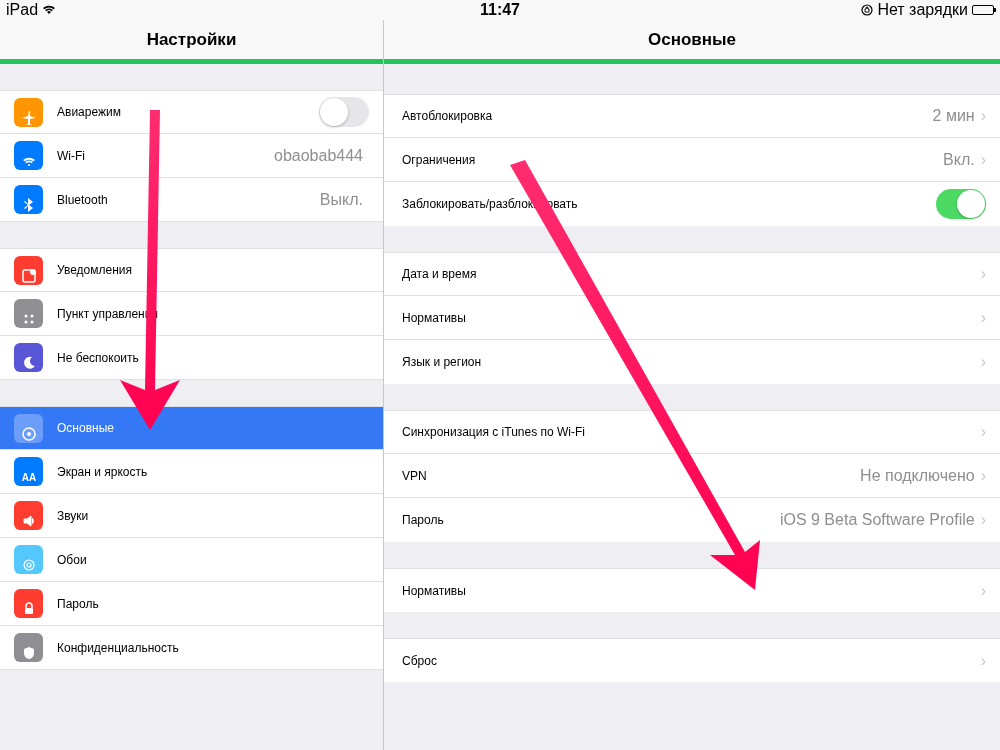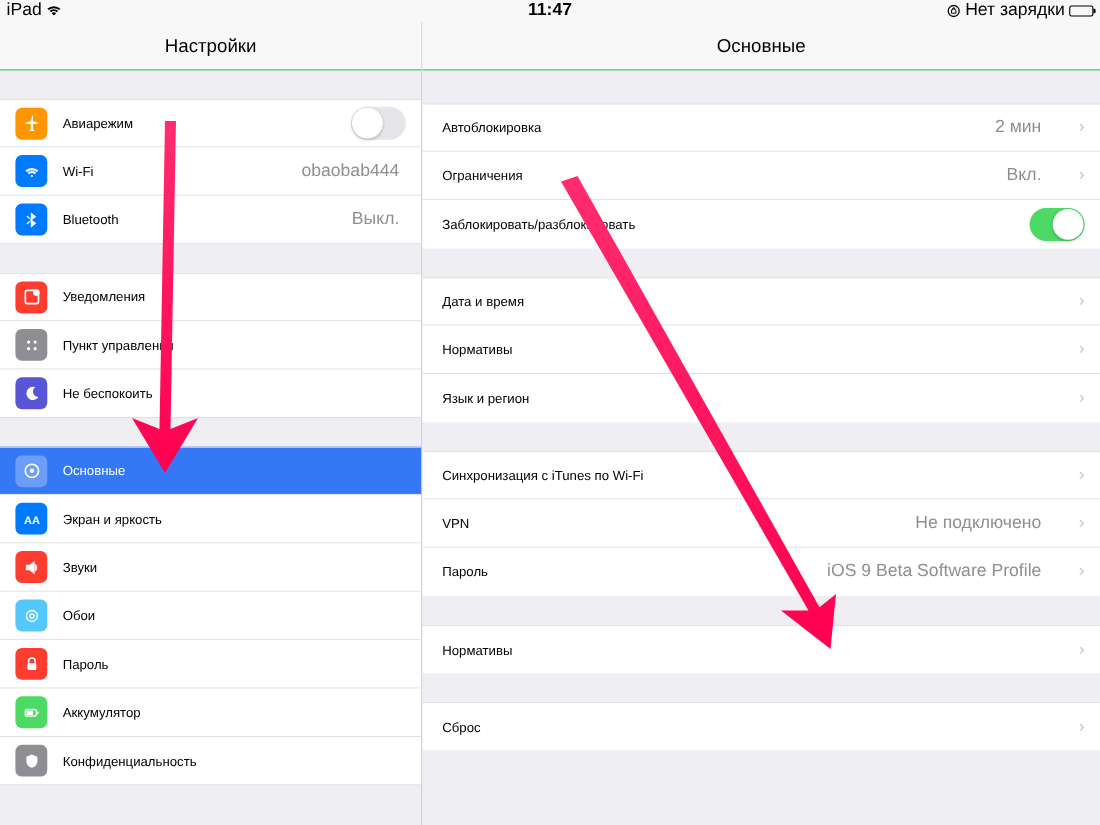--- a/index.html
+++ b/index.html
@@ -41,41 +41,41 @@
     width: 384px; border-right: 1px solid #c8c7cc;
     display: flex; flex-direction: column;
     background: #efeef3;
   }
   .detail {
     flex: 1; display: flex; flex-direction: column;
     background: #efeef3;
   }
   .navbar {
     height: 44px; display: flex; align-items: center; justify-content: center;
-    border-bottom: 1px solid #22c55e;
+    border-bottom: 5px solid #22c55e;
     background: #f8f8f8;
-    font-size: 17px; font-weight: 400;
+    font-size: 17px; font-weight: 700;
   }
   .list { overflow-y: auto; flex: 1; }
   .group { margin-top: 26px; }
   .group:first-child { margin-top: 26px; }
   .row {
     background: #fff;
     height: 44px;
     display: flex; align-items: center;
     padding-right: 14px;
     border-bottom: 0.5px solid #e0e0e3;
     position: relative;
   }
   .sidebar .row { padding-left: 14px; }
   .row:first-child { border-top: 0.5px solid #e0e0e3; }
   .row .icon {
     width: 29px; height: 29px; border-radius: 6px;
     margin-right: 14px; flex-shrink: 0;
-    display: flex; align-items: center; justify-content: center;
+    display: flex; align-items: flex-end; justify-content: center;
     color: #fff;
   }
   .row .label { font-size: 12px; color: #000; flex: 1; }
   .row .value { font-size: 16px; color: #8e8e93; margin-right: 6px; }
   .row.selected { background: #3478f6; }
   .row.selected .label { color: #fff; }
   .chevron {
     color: #c7c7cc; font-size: 16px;
   }
 
@@ -94,21 +94,21 @@
   
   .detail .group { margin-left: 18px; margin-right: 18px; }
   .detail .row { padding-left: 16px; border-radius: 0; }
   .detail .group .row:first-child { border-top-left-radius: 8px; border-top-right-radius: 8px; }
   .detail .group .row:last-child { border-bottom-left-radius: 8px; border-bottom-right-radius: 8px; border-bottom: none; }
   .detail .group { border-radius: 8px; overflow: visible; }
   
   .detail .group { margin-left: 0; margin-right: 0; }
   .detail .group .row:first-child,
   .detail .group .row:last-child { border-radius: 0; }
-  .detail .row { padding-left: 18px; gap: 28px; }
+  .detail .row { padding-left: 18px; }
   .detail .group { padding-left: 0; }
   .detail .list { padding-top: 0; }
   .detail .group:first-child { margin-top: 30px; }
 
   
   .arrow-svg {
     position: absolute; pointer-events: none; z-index: 100;
   }
 
   
@@ -262,30 +262,20 @@
         <div class="row">
           <span class="icon ic-pass">
             <svg width="18" height="18" viewBox="0 0 18 18">
                 <rect x="5" y="8" width="8" height="6" rx="1" fill="#fff"></rect>
                 <path d="M6 8 V6 A3 3 0 0 1 12 6 V8" fill="none" stroke="#fff" stroke-width="1.5"></path>
               </svg>
           </span>
           <span class="label">Пароль</span>
         </div>
         <div class="row">
-          <span class="icon ic-batt">
-            <svg width="18" height="18" viewBox="0 0 18 18">
-                <rect x="3" y="6" width="10" height="6" rx="1" fill="none" stroke="#fff" stroke-width="1.3"></rect>
-                <rect x="13" y="8" width="2" height="2" fill="#fff"></rect>
-                <rect x="4" y="7" width="6" height="4" fill="#fff"></rect>
-              </svg>
-          </span>
-          <span class="label">Аккумулятор</span>
-        </div>
-        <div class="row">
           <span class="icon ic-priv">
             <svg width="18" height="18" viewBox="0 0 18 18">
                 <path d="M9 3 L14 5 V9 A6 6 0 0 1 9 15 A6 6 0 0 1 4 9 V5 Z" fill="#fff"></path>
               </svg>
           </span>
           <span class="label">Конфиденциальность</span>
         </div>
       </div>
     </div>
   </div>

